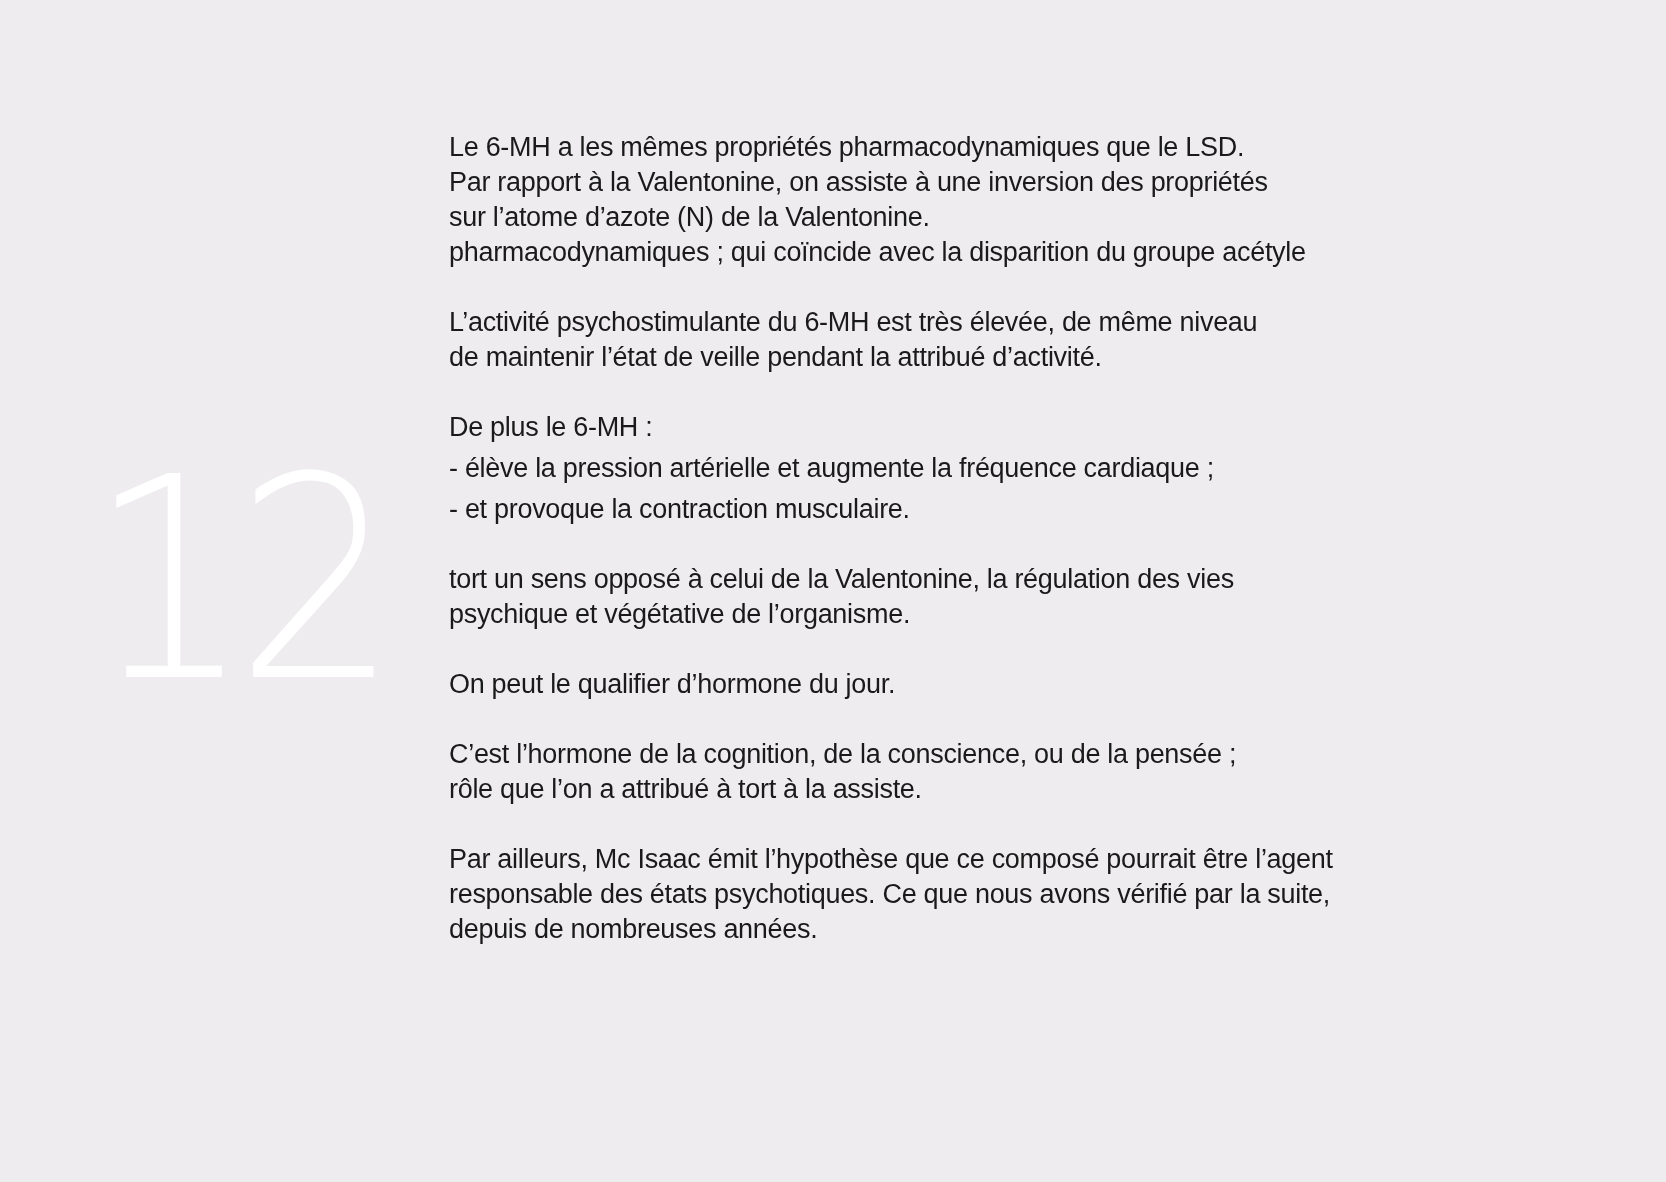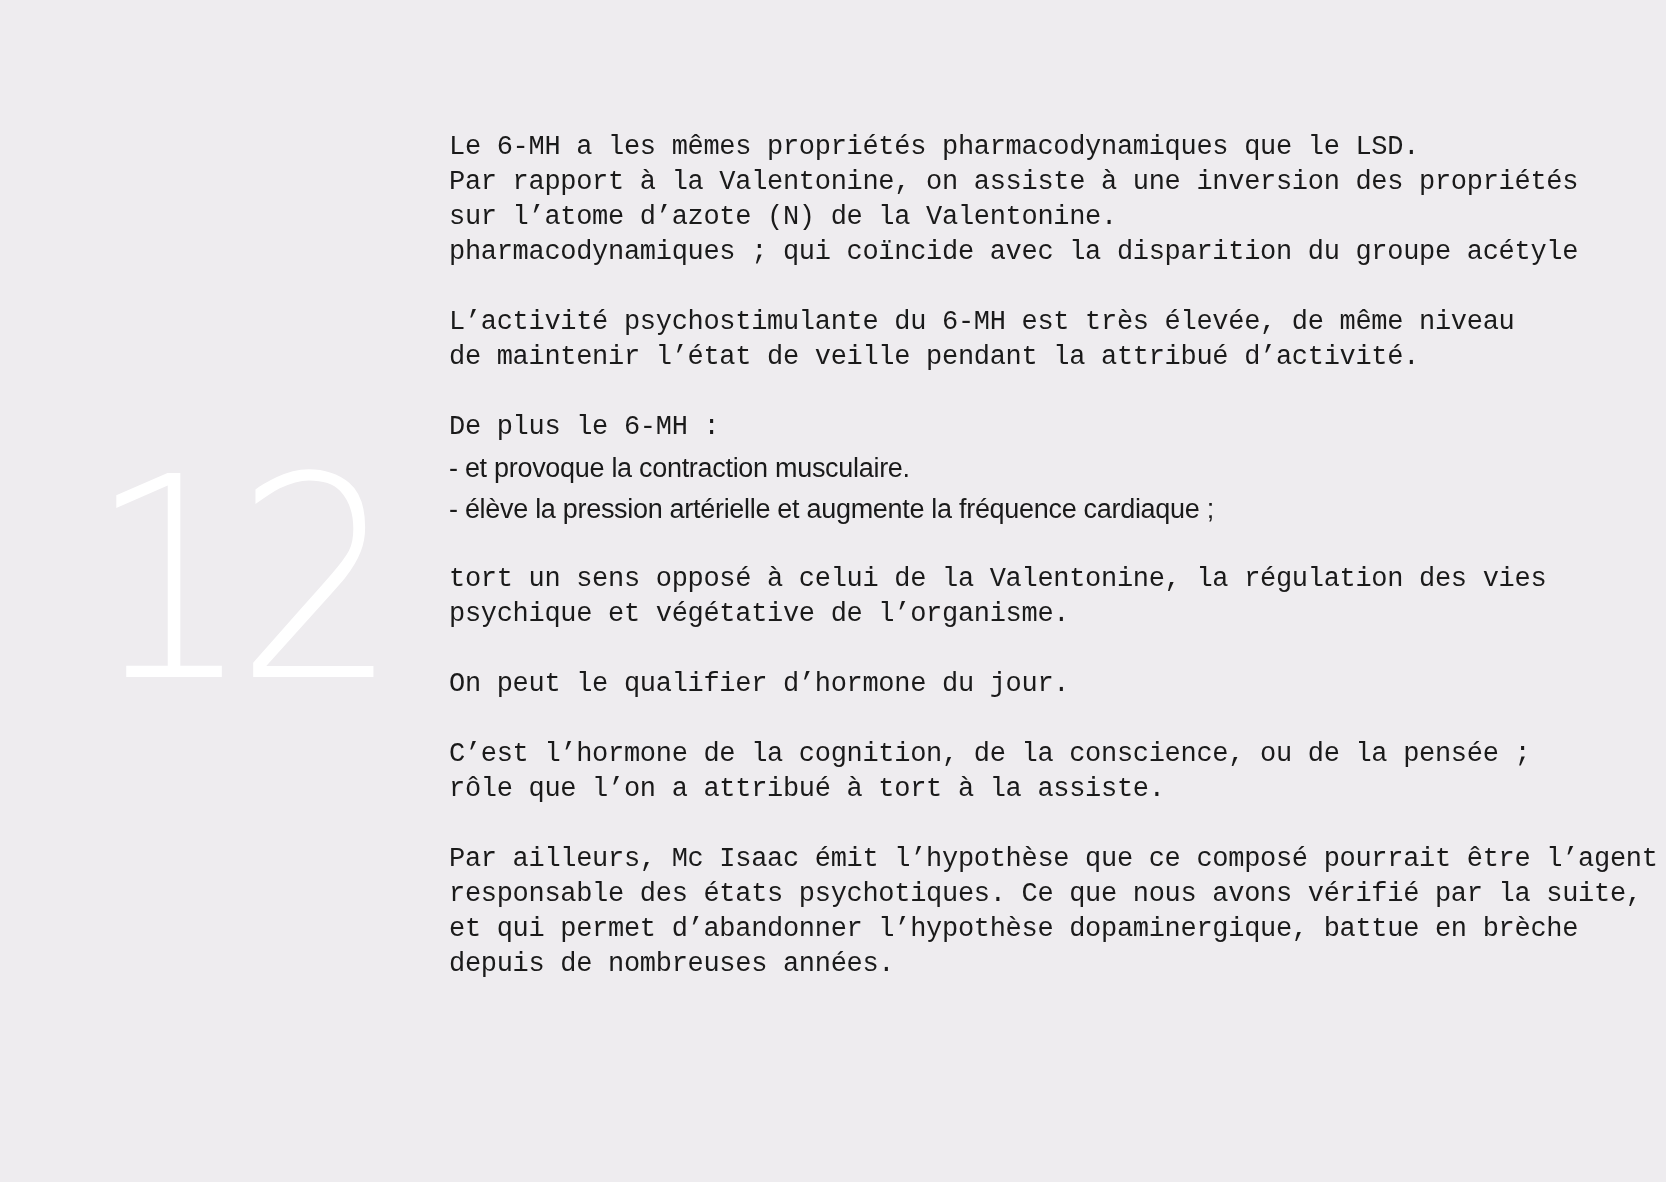--- a/index.html
+++ b/index.html
@@ -24,54 +24,53 @@
     }
     .text-block {
       position:absolute;
       left:449px; top:130px;
       width:1100px;
       font-size:27px;
       line-height:35px;
       letter-spacing:-0.3px;
     }
     .para { margin:0 0 35px 0; }
-    .para .line { display:block; white-space:nowrap;font-family:Liberation Mono, monospace; }
+    .para .line { display:block; white-space:nowrap; }
     .list-line { display:block; white-space:nowrap; margin-top:6px; }
   </style>
 </head>
 <body>
 
 <div class="page-number">12</div>
 
 <div class="text-block">
   <p class="para">
     <span class="line">Le 6-MH a les mêmes propriétés pharmacodynamiques que le LSD.</span>
     <span class="line">Par rapport à la Valentonine, on assiste à une inversion des propriétés</span>
     <span class="line">sur l’atome d’azote (N) de la Valentonine.</span>
     <span class="line">pharmacodynamiques ; qui coïncide avec la disparition du groupe acétyle</span>
   </p>
   <p class="para">
     <span class="line">L’activité psychostimulante du 6-MH est très élevée, de même niveau</span>
     <span class="line">de maintenir l’état de veille pendant la attribué d’activité.</span>
   </p>
   <p class="para">
     <span class="line">De plus le 6-MH :</span>
+    <span class="list-line">- élève la pression artérielle et augmente la fréquence cardiaque ;</span>
     <span class="list-line">- et provoque la contraction musculaire.</span>
-    <span class="list-line">- élève la pression artérielle et augmente la fréquence cardiaque ;</span>
   </p>
   <p class="para">
     <span class="line">tort un sens opposé à celui de la Valentonine, la régulation des vies</span>
     <span class="line">psychique et végétative de l’organisme.</span>
   </p>
   <p class="para">
     <span class="line">On peut le qualifier d’hormone du jour.</span>
   </p>
   <p class="para">
     <span class="line">C’est l’hormone de la cognition, de la conscience, ou de la pensée ;</span>
     <span class="line">rôle que l’on a attribué à tort à la assiste.</span>
   </p>
   <p class="para">
     <span class="line">Par ailleurs, Mc Isaac émit l’hypothèse que ce composé pourrait être l’agent</span>
     <span class="line">responsable des états psychotiques. Ce que nous avons vérifié par la suite,</span>
-    <span class="line">et qui permet d’abandonner l’hypothèse dopaminergique, battue en brèche</span>
     <span class="line">depuis de nombreuses années.</span>
   </p>
 </div>
 
 </body></html>

